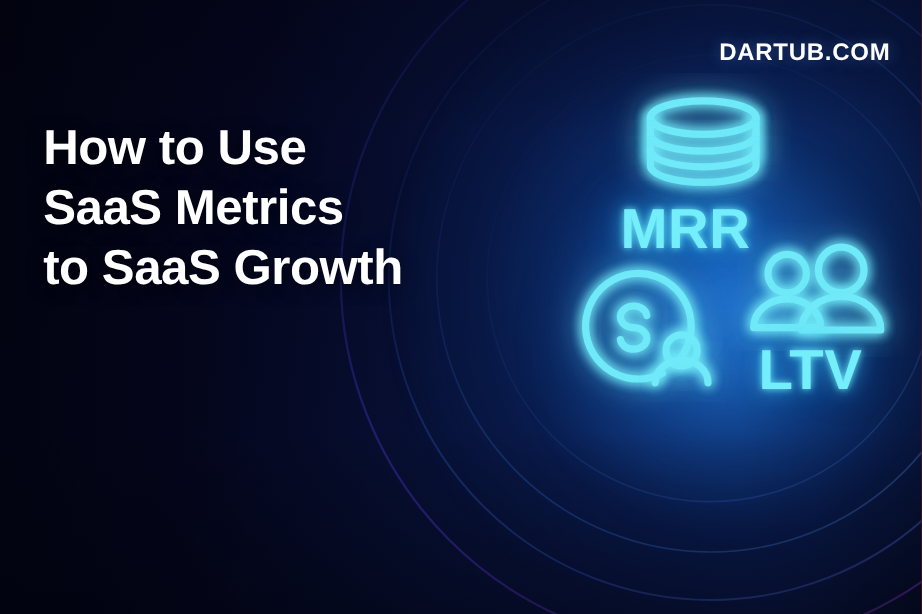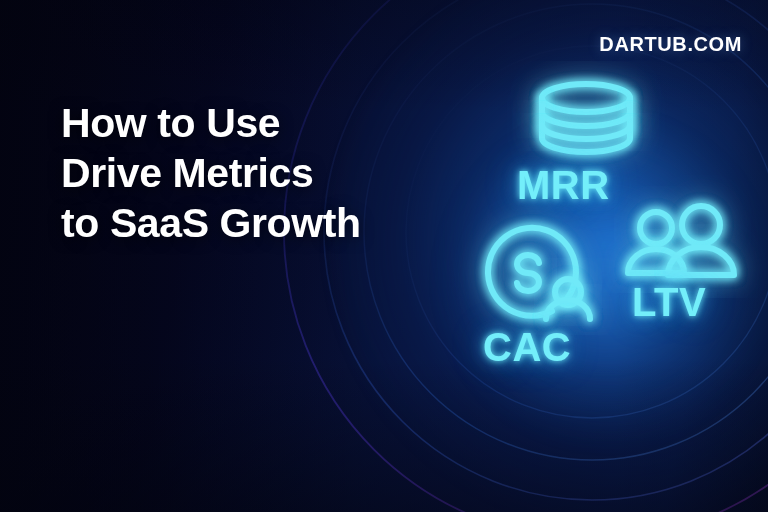--- a/index.html
+++ b/index.html
@@ -90,30 +90,29 @@
   }
   #headline .ln {
     display:block;
     color:#ffffff;
     font-size:41px;
     font-weight:bold;
     line-height:50px;
     letter-spacing:-0.4px;
     white-space:nowrap;
     text-shadow:0 2px 14px rgba(0,0,0,0.55);
-    margin-left:25px;
   }
 
   
   .metric { position:absolute; }
 
   .metric .lbl {
     position:absolute;
     color:#73eefa;
-    font-size:40px;
+    font-size:47px;
     font-weight:bold;
     letter-spacing:0.5px;
     white-space:nowrap;
     text-shadow:
       0 0 6px rgba(110,238,250,0.95),
       0 0 16px rgba(60,200,250,0.75),
       0 0 34px rgba(30,160,240,0.45);
   }
 
   .glyph { position:absolute; overflow:visible; }
@@ -192,21 +191,21 @@
       <circle cx="592" cy="232" r="186" fill="none" stroke="url(#arcBlue3)" stroke-width="1.3"></circle>
     </g>
   </svg>
 
   <div class="bg-vignette"></div>
 
   <div id="logo">DARTUB.COM</div>
 
   <div id="headline">
     <span class="ln">How to Use</span>
-    <span class="ln">Drive Metrics</span>
+    <span class="ln">SaaS Metrics</span>
     <span class="ln">to SaaS Growth</span>
   </div>
 
   <div class="metric" id="metric-mrr">
     <svg class="glyph" width="116" height="80" viewBox="0 0 116 80">
       <ellipse class="neon" cx="58" cy="18" rx="44" ry="14"></ellipse>
       <path class="neon" d="M14 18 V 58 A 44 14 0 0 0 102 58 V 18"></path>
       <path class="neon" d="M14 32 A 44 14 0 0 0 102 32"></path>
       <path class="neon" d="M14 45 A 44 14 0 0 0 102 45"></path>
     </svg>
@@ -217,21 +216,20 @@
     <svg class="glyph" width="140" height="105" viewBox="0 0 140 105">
 
       <path class="neon" d="M96 80 A 44 44 0 1 0 84 89"></path>
 
       <path class="neon" d="M60 31 v 46"></path>
       <path class="neon" d="M71 41 a 11 9 0 0 0 -11 -8 a 11 9 0 0 0 0 18 a 11 9 0 0 1 0 18 a 11 9 0 0 1 -11 -8"></path>
 
       <circle class="neon" cx="100" cy="70" r="13"></circle>
       <path class="neon" d="M78 97 a 22 19 0 0 1 44 0"></path>
     </svg>
-    <span class="lbl">CAC</span>
   </div>
 
   <div class="metric" id="metric-ltv">
     <svg class="glyph" width="124" height="78" viewBox="0 0 124 78">
 
       <circle class="neon" cx="36" cy="23" r="16"></circle>
       <path class="neon" d="M8 68 a 28 24 0 0 1 56 0 H 8 Z"></path>
 
       <circle class="neon" cx="81" cy="20" r="19"></circle>
       <path class="neon" d="M48 70 a 33 28 0 0 1 66 0 H 48 Z"></path>

